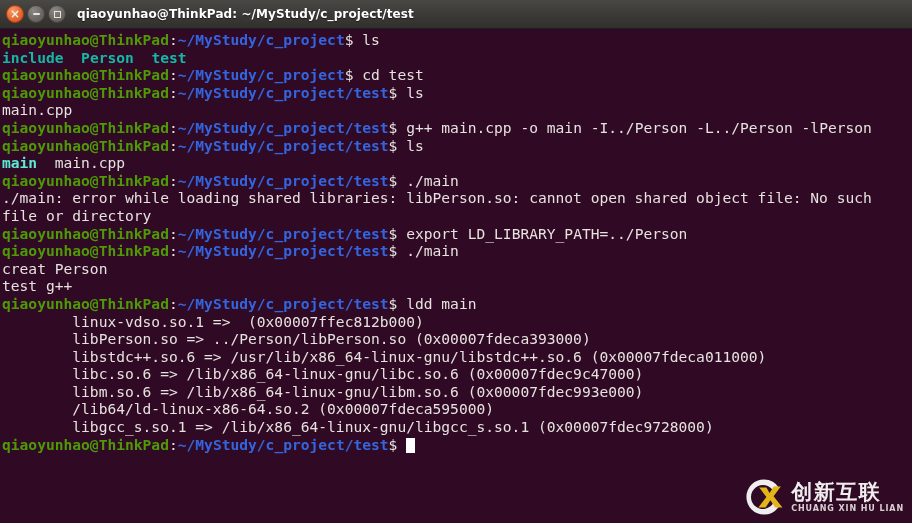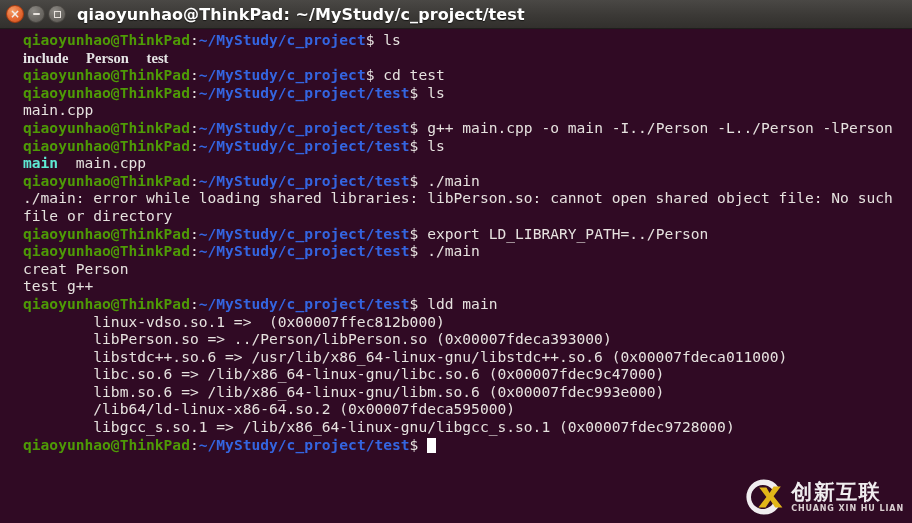--- a/index.html
+++ b/index.html
@@ -66,21 +66,21 @@
   .wb-min .wb-glyph {
     display:block; width:7px; height:2px; background:#e9e4df; border-radius:1px;
   }
   .wb-max .wb-glyph {
     display:block; width:7px; height:7px; border:1.6px solid #e9e4df; background:transparent;
   }
   #title-text {
     margin-left: 11px;
     color: #ffffff;
     font-family: "DejaVu Sans", "Liberation Sans", sans-serif;
-    font-size: 16px;
+    font-size: 12px;
     font-weight: bold;
     letter-spacing: 0.1px;
     white-space: nowrap;
     text-shadow: 0 1px 1px rgba(0,0,0,0.55);
   }
 
   
   #term {
     flex: 1 1 auto;
     position: relative;
@@ -89,27 +89,27 @@
     overflow: hidden;
   }
   #screen {
     font-family: "DejaVu Sans Mono", "Liberation Mono", monospace;
     font-size: 14.6px;
     line-height: 17.6px;
     white-space: pre;
     color: #e6e2df;
     letter-spacing: 0px;
   }
-  .line { height: 17.6px; white-space: pre; margin-left: 21px; }
+  .line { height: 17.6px; white-space: pre; }
 
   
   .c-green  { color: #4e9a06; font-weight: bold; }
   .c-blue   { color: #3465e0; font-weight: bold; }
   .c-white  { color: #e6e2df; font-weight: normal; }
-  .c-dirblue{ color: #e5e5e5; font-weight: bold; font-family: Liberation Serif, serif; }
+  .c-dirblue{ color: #14b8a6; font-weight: bold; }
   .c-exec   { color: #5eead4; font-weight: bold; }
 
   .cursor {
     display: inline-block;
     width: 8.8px; height: 15px;
     background: #ffffff;
     vertical-align: -3px;
   }
 
   

